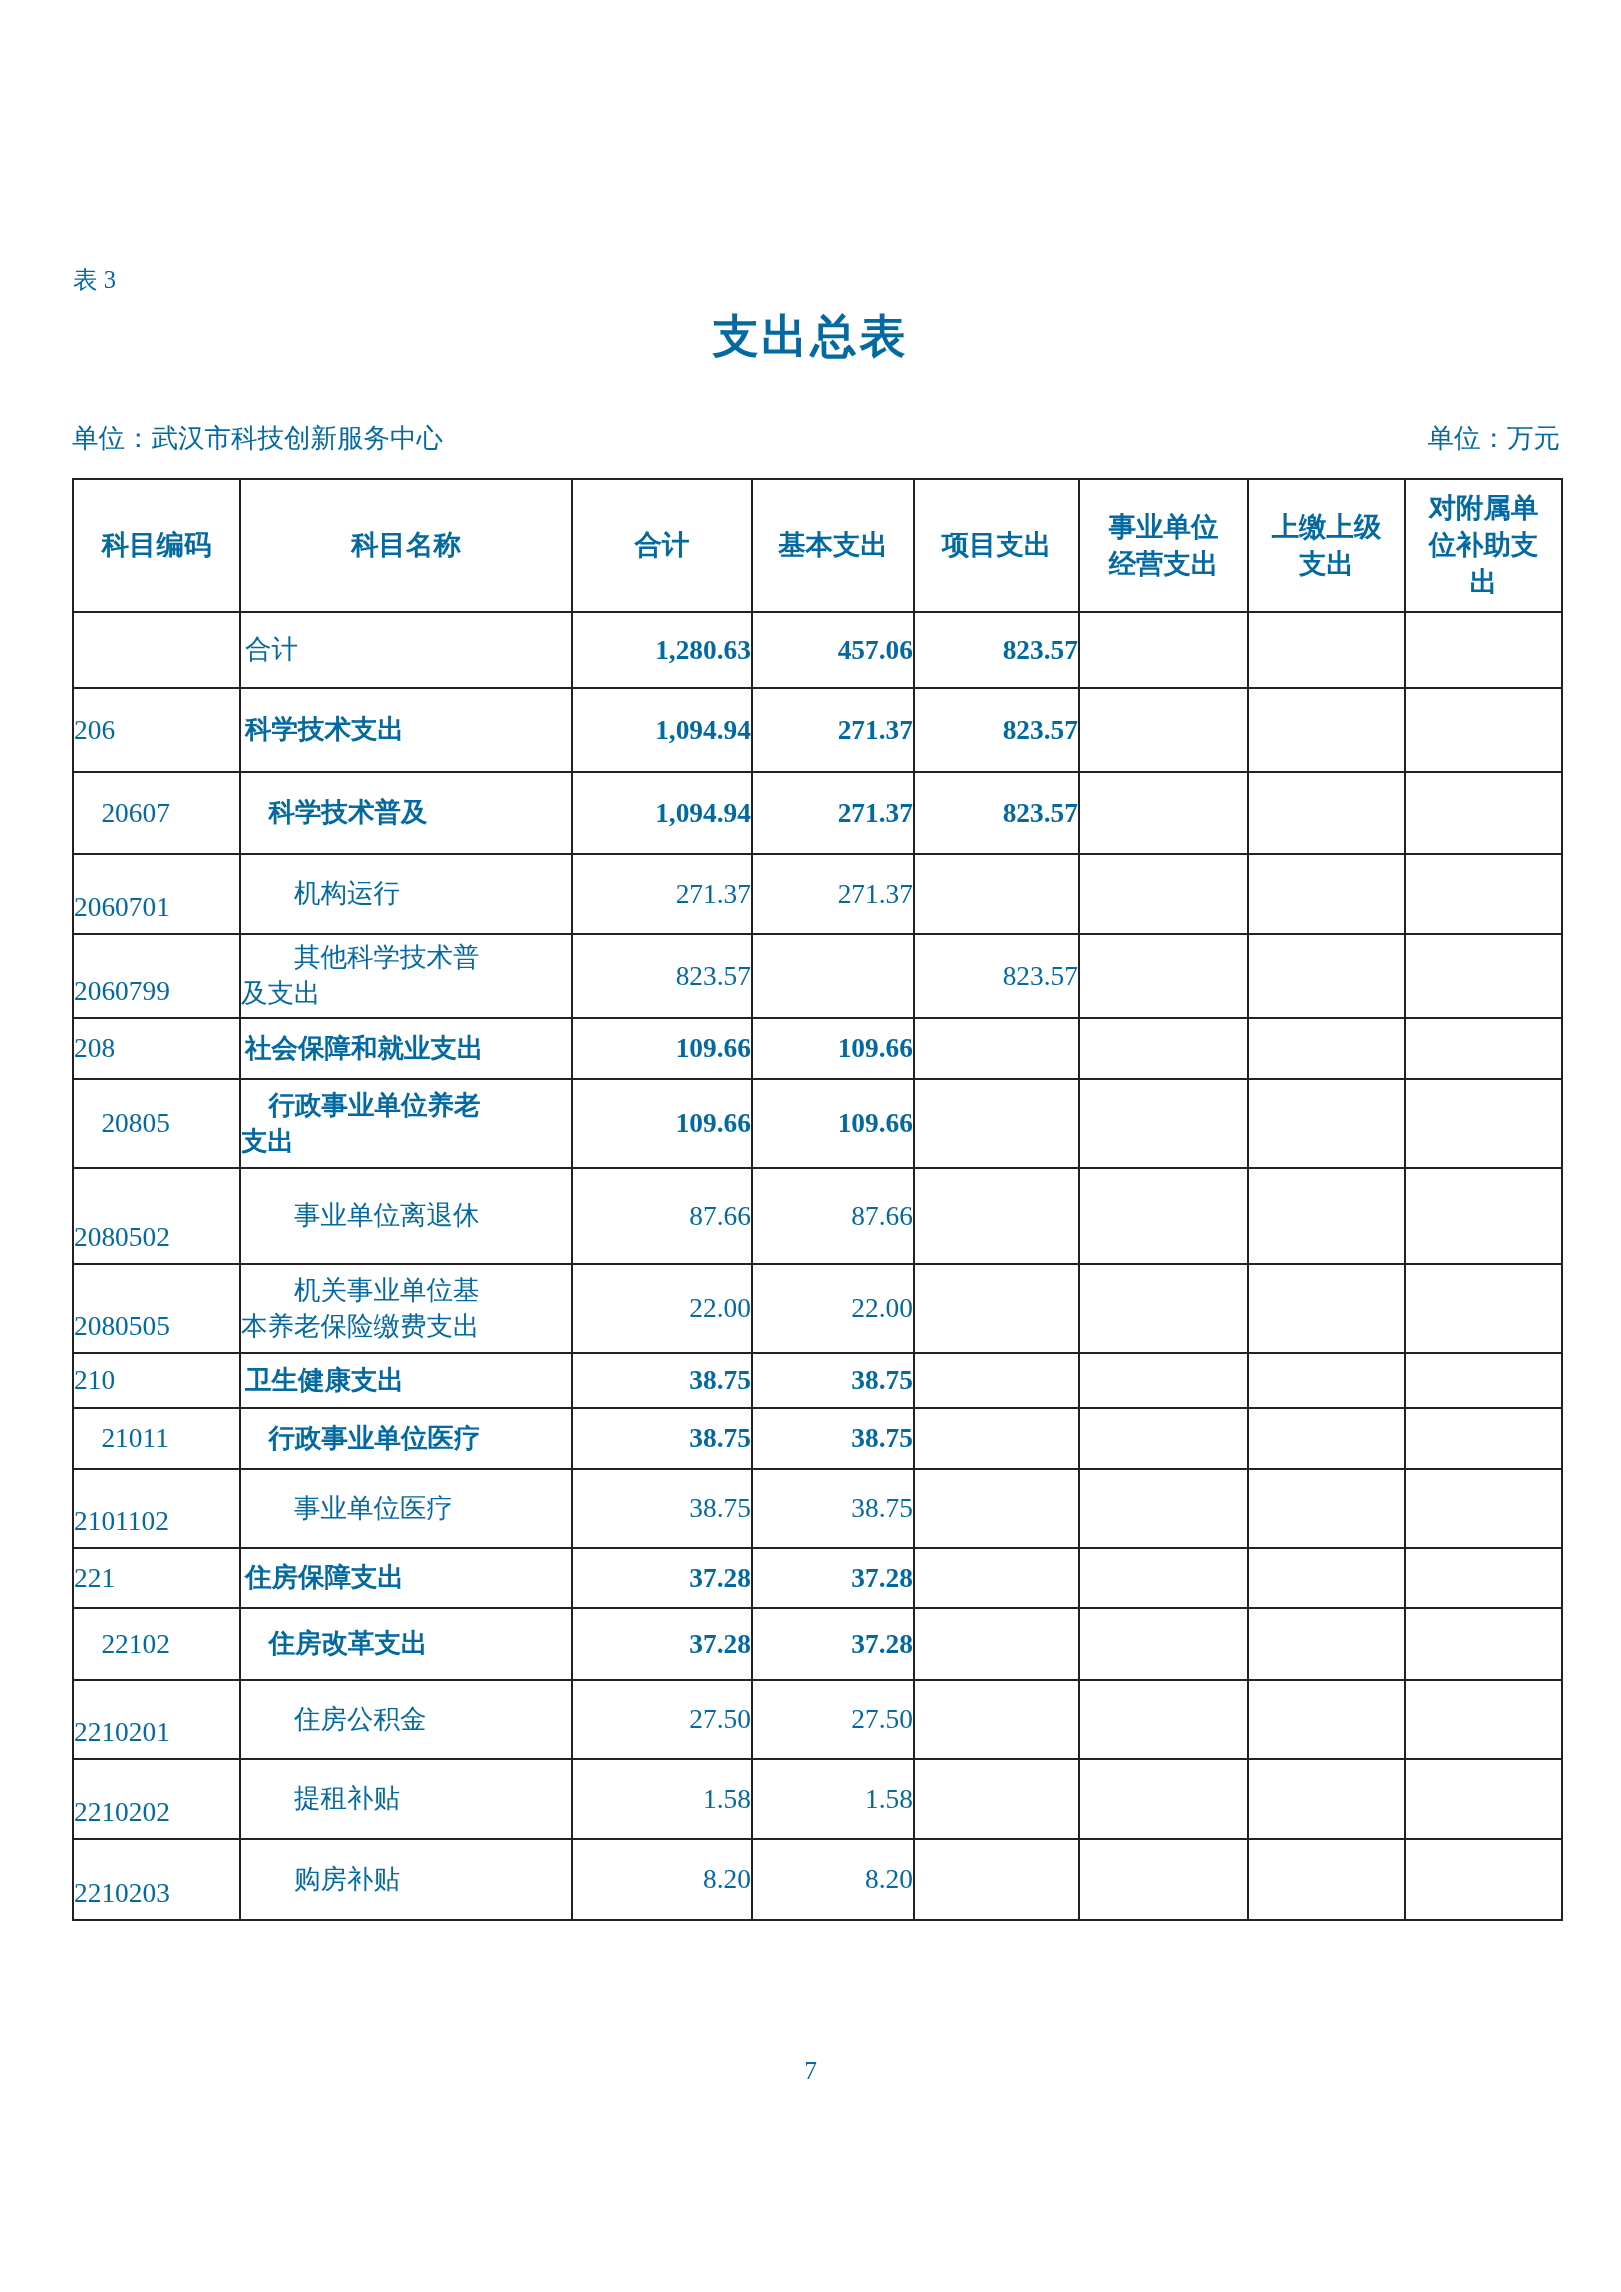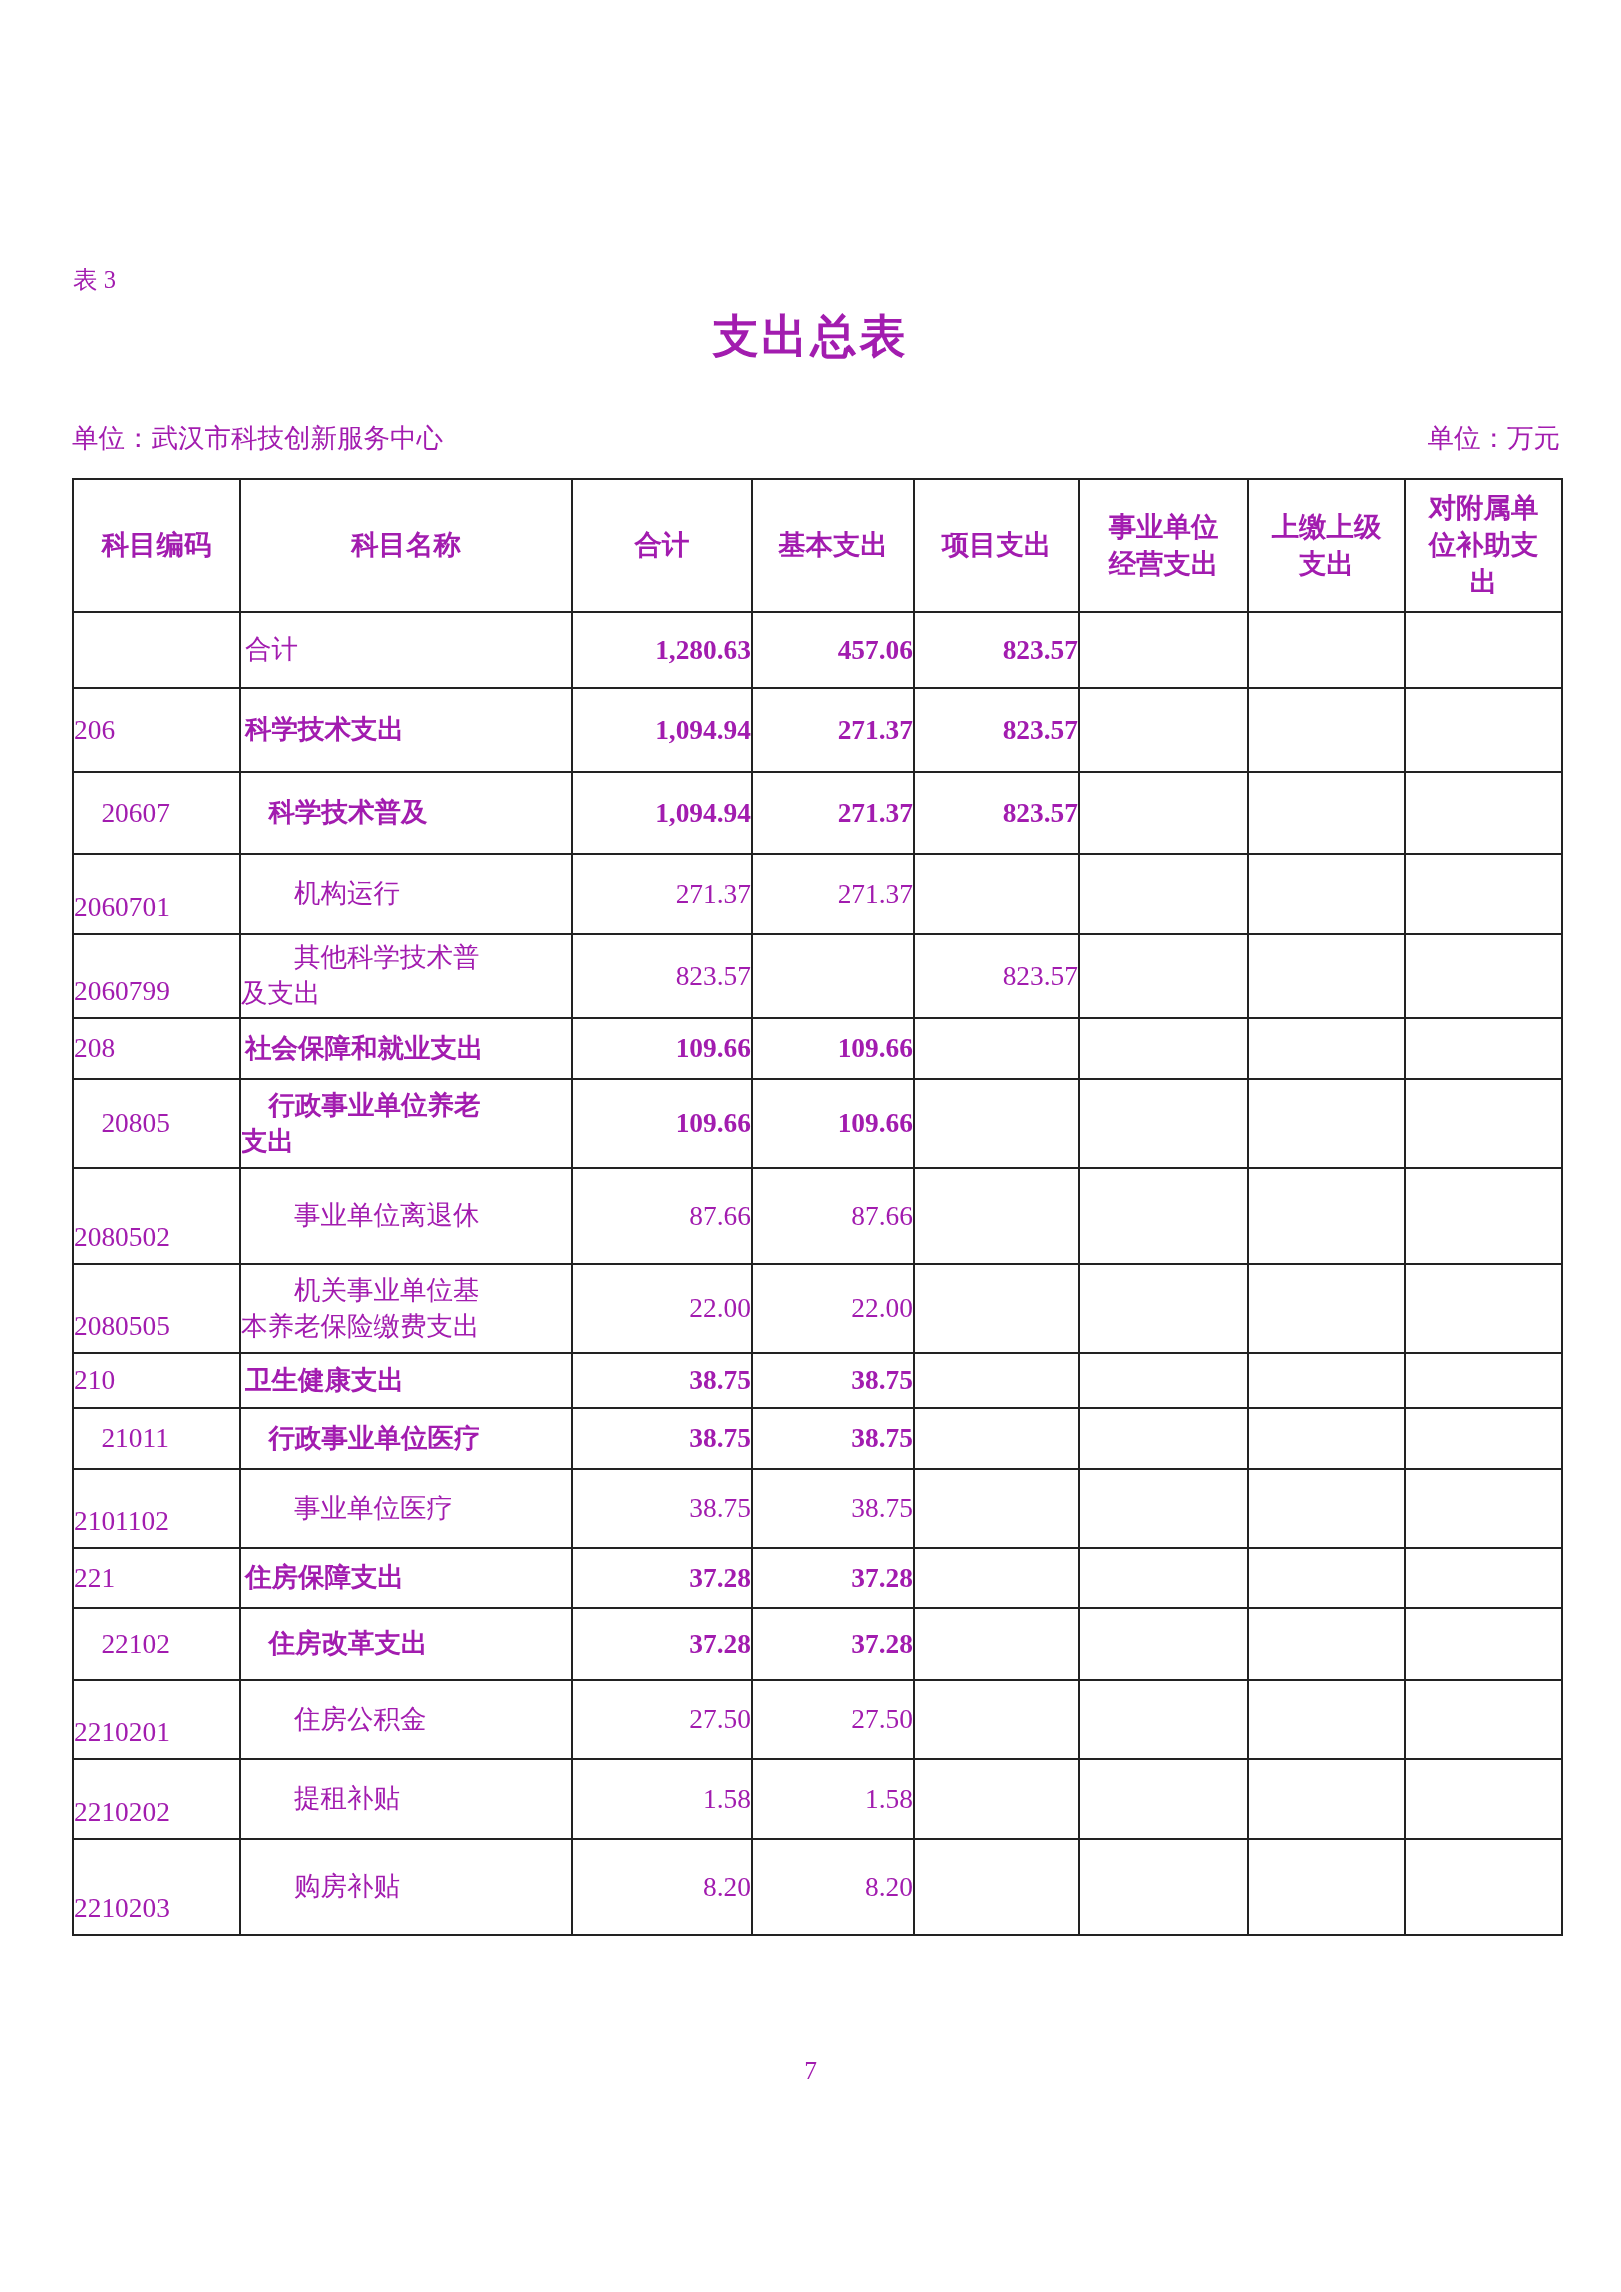--- a/index.html
+++ b/index.html
@@ -2,21 +2,21 @@
 <html><head>
 <meta charset="utf-8">
 <style>
   html,body{margin:0;padding:0;background:#ffffff;}
   .sheet{
     position:relative;
     width:1621px;
     height:2293px;
     background:#ffffff;
     font-family:"Liberation Serif","DejaVu Serif",serif;
-    color:#a21caf;
+    color:#0369a1;
   }
   .table-label{
     position:absolute;
     left:73px; top:263px;
     font-size:24.5px;
   }
   .doc-title{
     position:absolute;
     left:0; top:306px;
     width:1621px;
@@ -290,21 +290,21 @@
       <tr style="height:80px">
         <td class="code cb">2210202</td>
         <td class="name ind2">提租补贴</td>
         <td class="num">1.58</td>
         <td class="num">1.58</td>
         <td class="num"></td>
         <td class="num"></td>
         <td class="num"></td>
         <td class="num"></td>
       </tr>
-      <tr style="height:96px">
+      <tr style="height:81px">
         <td class="code cb">2210203</td>
         <td class="name ind2">购房补贴</td>
         <td class="num">8.20</td>
         <td class="num">8.20</td>
         <td class="num"></td>
         <td class="num"></td>
         <td class="num"></td>
         <td class="num"></td>
       </tr>
     </tbody>

